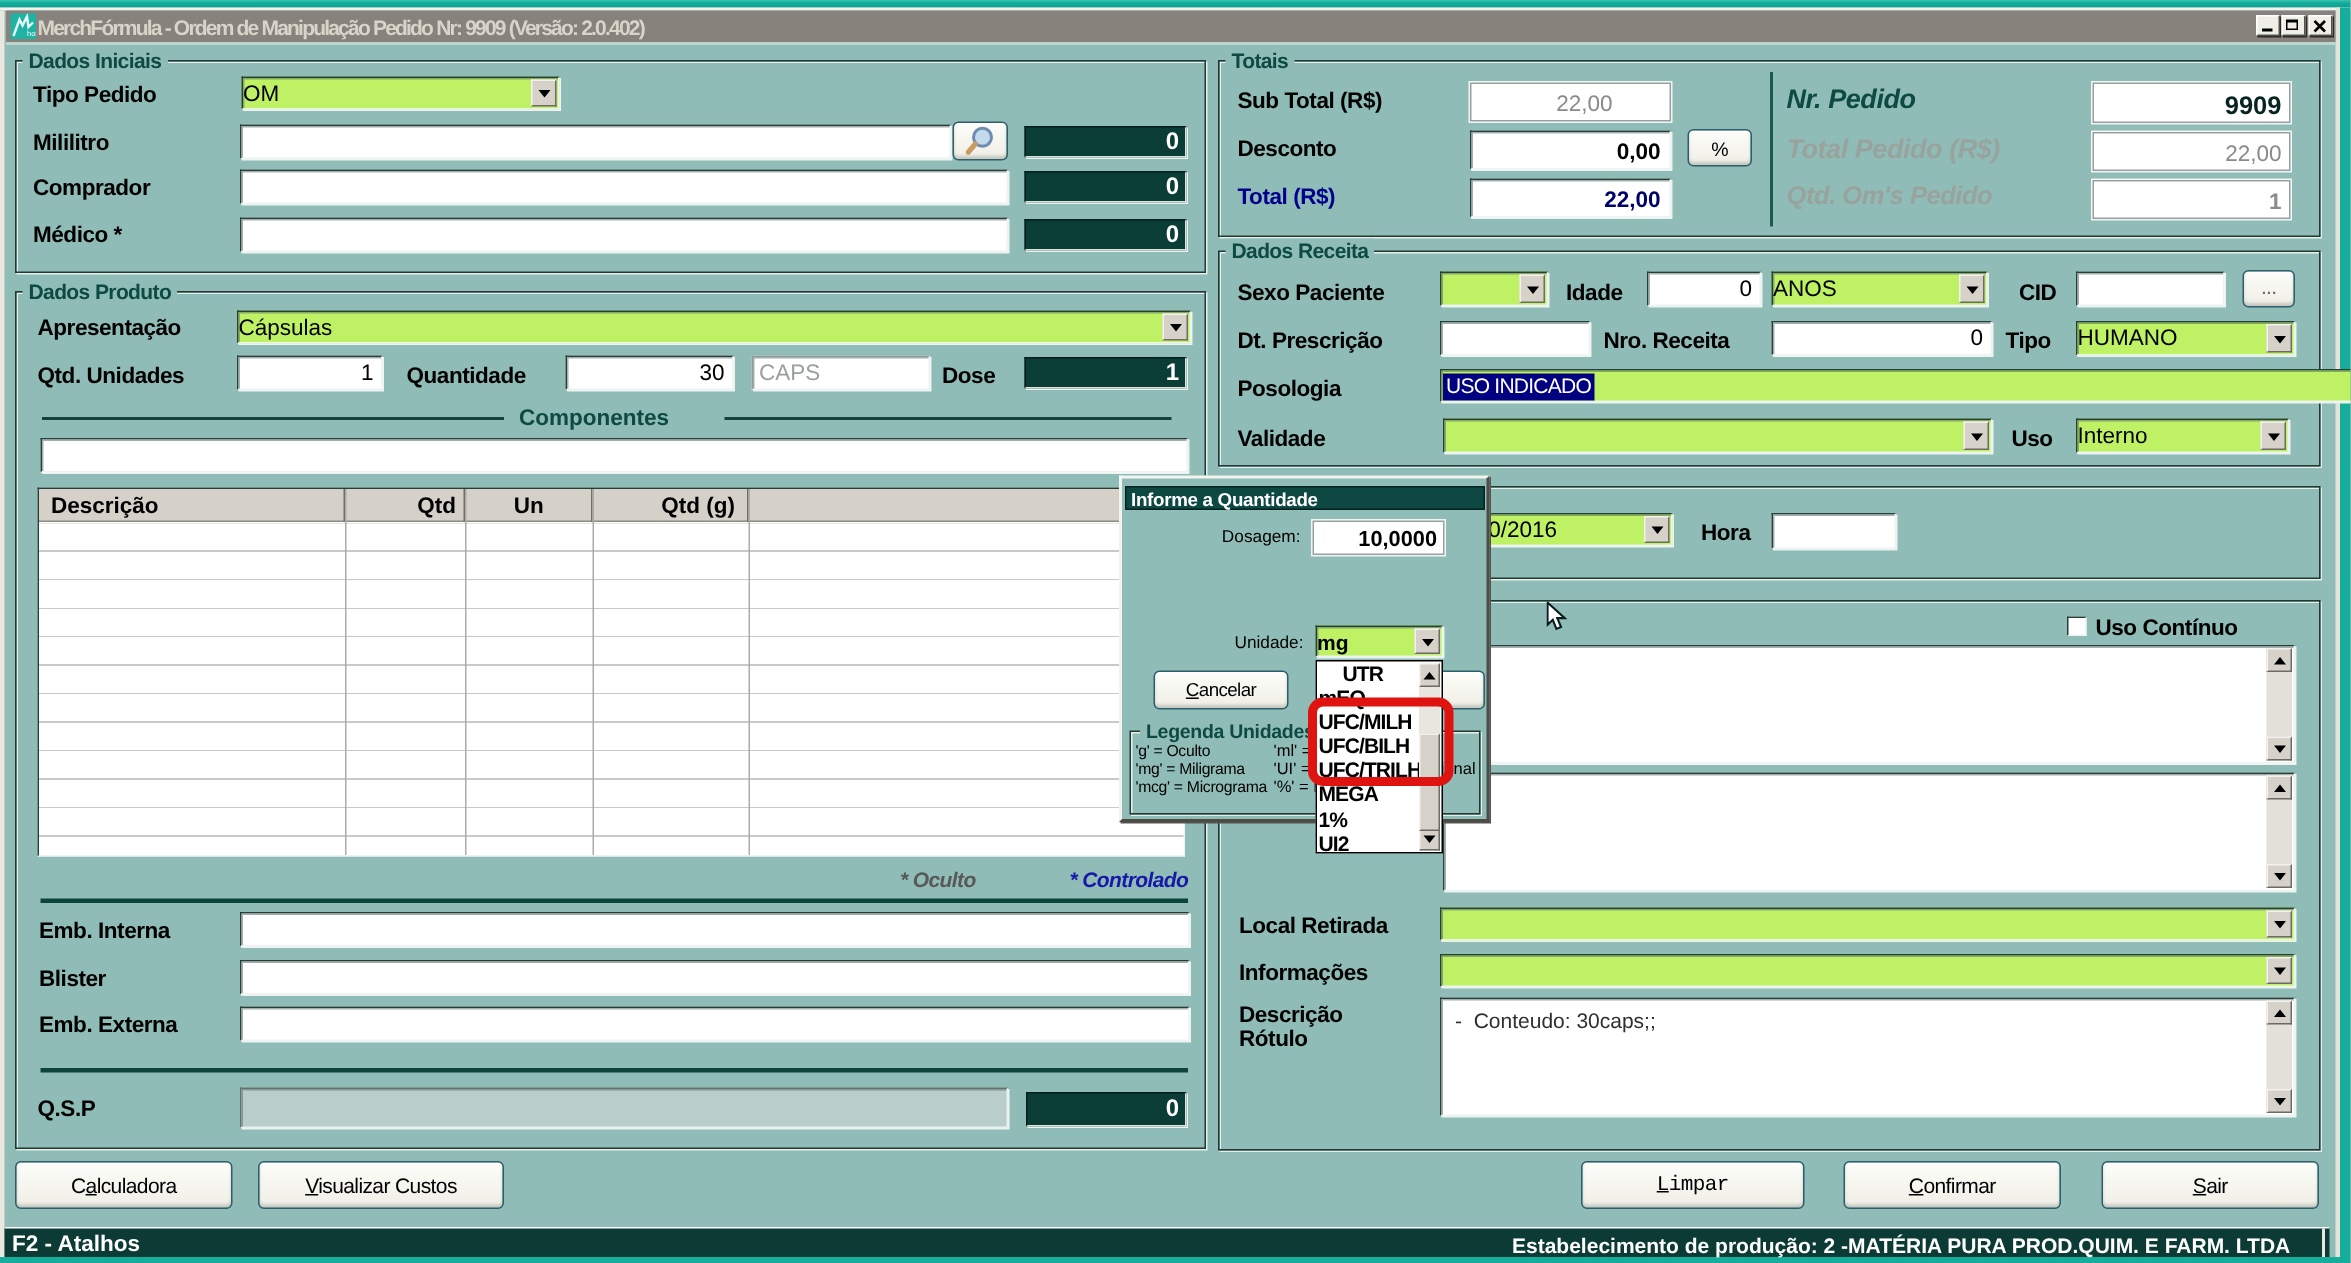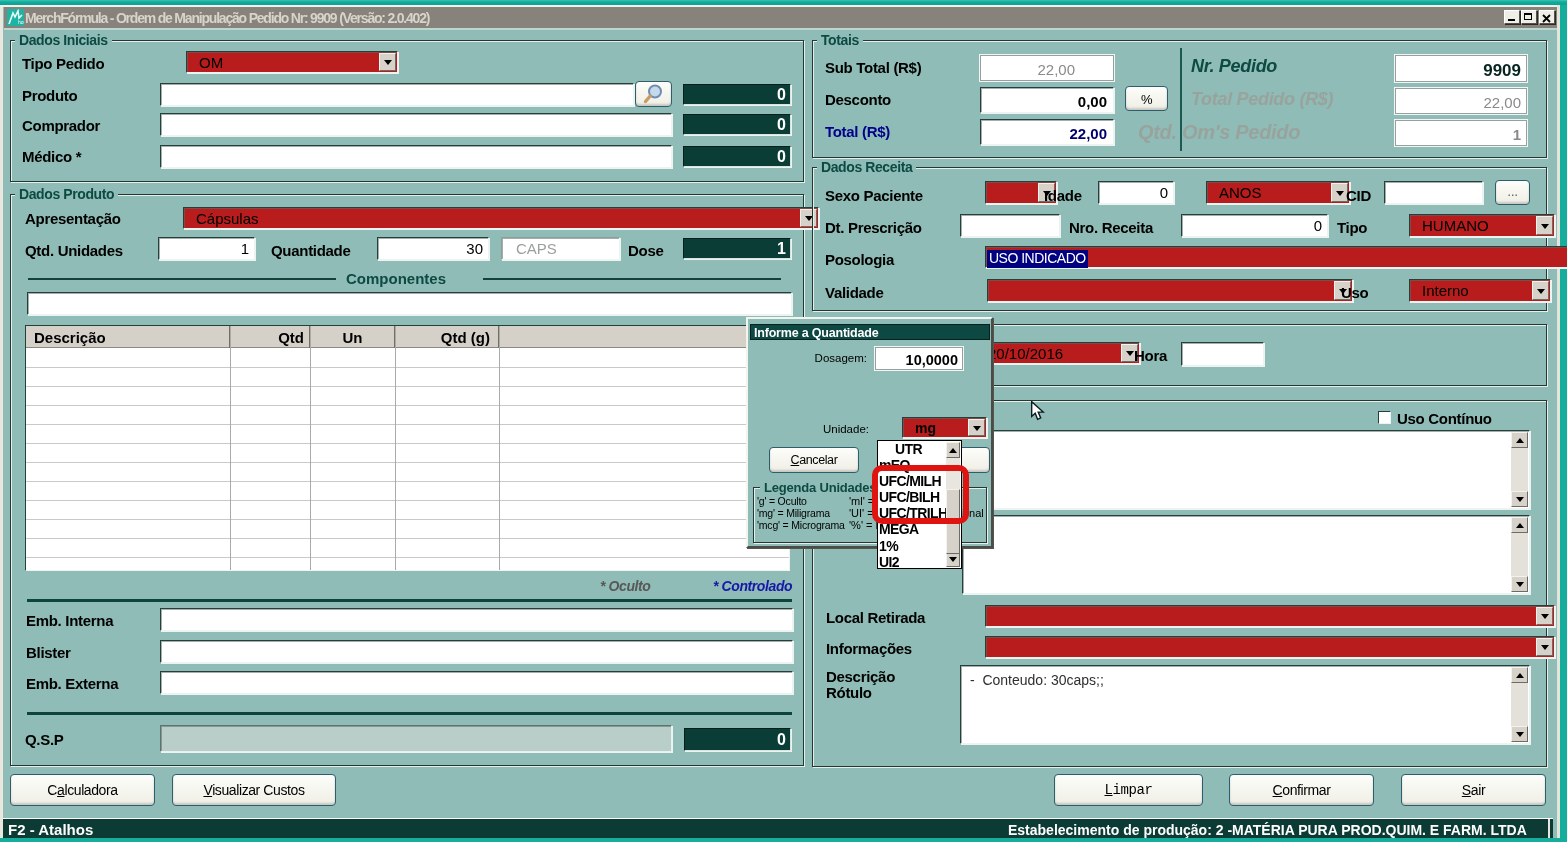--- a/index.html
+++ b/index.html
@@ -4,27 +4,27 @@
 *{box-sizing:border-box;}
 html,body{margin:0;padding:0;}
 body{width:1567px;height:842px;position:relative;overflow:hidden;-webkit-font-smoothing:antialiased;
   background:#8FBCB6;font-family:"Liberation Sans",sans-serif;}
 .abs{position:absolute;}
 .lbl{position:absolute;font-weight:bold;font-size:15px;letter-spacing:-0.3px;color:#000;white-space:nowrap;}
 .gb{position:absolute;border:1px solid #243833;box-shadow:1px 1px 0 #e6efeb, inset 1px 1px 0 #e6efeb;}
 .gb>span{position:absolute;top:-9px;left:4px;background:#8FBCB6;padding:0 4px;
   color:#0D4A42;font-weight:bold;font-size:14px;letter-spacing:-0.4px;line-height:16px;white-space:nowrap;}
 .in{position:absolute;background:#fff;border:1px solid;border-color:#25403a #edf3f0 #edf3f0 #25403a;
-  font-size:15px;color:#000;white-space:nowrap;overflow:hidden;padding:2px 0 0 14px;box-shadow:inset 1px 1px 0 rgba(90,110,105,0.55), 1px 1px 0 #ecf3f0;}
+  font-size:15px;color:#000;white-space:nowrap;overflow:hidden;padding:2px 0 0 4px;box-shadow:inset 1px 1px 0 rgba(90,110,105,0.55), 1px 1px 0 #ecf3f0;}
 .in.flat{border:1px solid #96a19d;box-shadow:0 0 0 1px #f2f5f3 !important;}
 .rt{text-align:right;padding:2px 5px 0 0;}
 .dark{position:absolute;background:#0B3D37;border:1px solid;border-color:#061f1c #d7e4e0 #d7e4e0 #061f1c;box-shadow:1px 1px 0 #ecf3f0;
   color:#fff;font-weight:bold;font-size:16px;text-align:right;padding:1px 4px 0 0;}
-.combo{position:absolute;background:#b91c1c;border:1px solid;border-color:#25403a #edf3f0 #edf3f0 #25403a;
-  font-size:15px;color:#000;white-space:nowrap;padding:2px 0 0 12px;box-shadow:inset 1px 1px 0 rgba(90,110,105,0.55), 1px 1px 0 #ecf3f0;margin-left:25px;}
+.combo{position:absolute;background:#bef264;border:1px solid;border-color:#25403a #edf3f0 #edf3f0 #25403a;
+  font-size:15px;color:#000;white-space:nowrap;padding:2px 0 0 0;box-shadow:inset 1px 1px 0 rgba(90,110,105,0.55), 1px 1px 0 #ecf3f0;}
 .carr{position:absolute;top:1px;right:1px;bottom:1px;width:17px;background:#D6D2CA;
   border:1px solid;border-color:#f4f2ec #6e6a64 #6e6a64 #f4f2ec;}
 .carr:after{content:"";position:absolute;left:50%;top:50%;margin:-2px 0 0 -4px;
   border:4px solid transparent;border-top:5px solid #000;}
 .btn{position:absolute;background:linear-gradient(#fdfdfa,#efeee5);border:1px solid #2e5e6b;
   border-radius:4px;font-size:14px;letter-spacing:-0.4px;color:#000;text-align:center;
   box-shadow:inset 0 -2px 2px rgba(120,130,125,0.35), inset 0 1px 0 #fff;}
 .btn u{text-decoration:underline;}
 .sb{position:absolute;top:1px;right:1px;bottom:1px;width:17px;background:#E4E1DA;}
 .sbb{position:absolute;right:0;width:17px;height:16px;background:#D6D2CA;
@@ -67,21 +67,21 @@
 <div class="abs" style="left:3px;top:818px;width:1550px;height:20px;background:#0C3B35;border-top:1px solid #fff;"></div>
 <div class="abs" style="left:8px;top:821px;font-weight:bold;font-size:15px;color:#fff;">F2 - Atalhos</div>
 <div class="abs" style="left:1008px;top:822px;font-weight:bold;font-size:14px;color:#fff;">Estabelecimento de produção: 2 -MATÉRIA PURA PROD.QUIM. E FARM. LTDA</div>
 <div class="abs" style="left:1548px;top:819px;width:2px;height:19px;background:#E8E6DD;"></div>
 
 <div class="gb" style="left:10px;top:40px;width:794px;height:142px;">
     <span>Dados Iniciais</span>
   </div>
 <div class="lbl" style="left:22px;top:55px;">Tipo Pedido</div>
 <div class="combo" style="left:161px;top:51px;width:212px;height:22px;">OM<div class="carr"></div></div>
-<div class="lbl" style="left:22px;top:87px;">Produto</div>
+<div class="lbl" style="left:22px;top:87px;">Mililitro</div>
 <div class="in" style="left:160px;top:83px;width:474px;height:23px;"></div>
 <div class="btn" style="left:635px;top:81px;width:37px;height:26px;">
  <svg width="35" height="24" viewBox="0 0 35 24">
       <circle cx="19" cy="9.5" r="6" fill="#C3D9EC" stroke="#708CB0" stroke-width="2"></circle>
       <path d="M14.2 14 L9.5 19.5" stroke="#C99B62" stroke-width="3.4" stroke-linecap="round"></path>
     </svg>
 </div>
 <div class="dark" style="left:683px;top:84px;width:108px;height:21px;">0</div>
 <div class="lbl" style="left:22px;top:117px;">Comprador</div>
 <div class="in" style="left:160px;top:113px;width:512px;height:23px;"></div>
@@ -152,21 +152,21 @@
 <div class="lbl" style="left:825px;top:91px;">Desconto</div>
 <div class="in rt" style="left:980px;top:87px;width:134px;height:26px;padding:5px 6px 0 0;font-weight:bold;">0,00</div>
 <div class="btn" style="left:1125px;top:86px;width:43px;height:25px;line-height:25px;font-size:13px;">%</div>
 <div class="lbl" style="left:825px;top:123px;color:#00008B;">Total (R$)</div>
 <div class="in rt" style="left:980px;top:119px;width:134px;height:26px;padding:5px 6px 0 0;font-weight:bold;color:#00006B;">22,00</div>
 <div class="abs" style="left:1180px;top:48px;width:2px;height:103px;background:#1A5A50;"></div>
 <div class="abs" style="left:1191px;top:56px;font-weight:bold;font-style:italic;font-size:18px;letter-spacing:-0.3px;color:#0D4A42;">Nr. Pedido</div>
 <div class="in flat rt" style="left:1395px;top:55px;width:132px;height:27px;padding:5px 5px 0 0;font-weight:bold;font-size:17px;color:#072520;">9909</div>
 <div class="abs" style="left:1191px;top:89px;font-weight:bold;font-style:italic;font-size:18px;letter-spacing:-0.3px;color:#99A39E;">Total Pedido (R$)</div>
 <div class="in flat rt gray" style="left:1395px;top:88px;width:132px;height:26px;padding:5px 5px 0 0;">22,00</div>
-<div class="abs" style="left:1138px;top:121px;font-weight:bold;font-style:italic;font-size:20px;letter-spacing:-0.3px;color:#99A39E;">Qtd. Om's Pedido</div>
+<div class="abs" style="left:1191px;top:121px;font-weight:bold;font-style:italic;font-size:17px;letter-spacing:-0.3px;color:#99A39E;">Qtd. Om's Pedido</div>
 <div class="in flat rt gray" style="left:1395px;top:120px;width:132px;height:26px;padding:5px 5px 0 0;font-weight:bold;">1</div>
 
 <div class="gb" style="left:812px;top:167px;width:735px;height:144px;">
     <span>Dados Receita</span>
   </div>
 <div class="lbl" style="left:825px;top:187px;">Sexo Paciente</div>
 <div class="combo" style="left:960px;top:181px;width:72px;height:23px;">
     <div class="carr"></div>
   </div>
 <div class="lbl" style="left:1044px;top:187px;">Idade</div>

